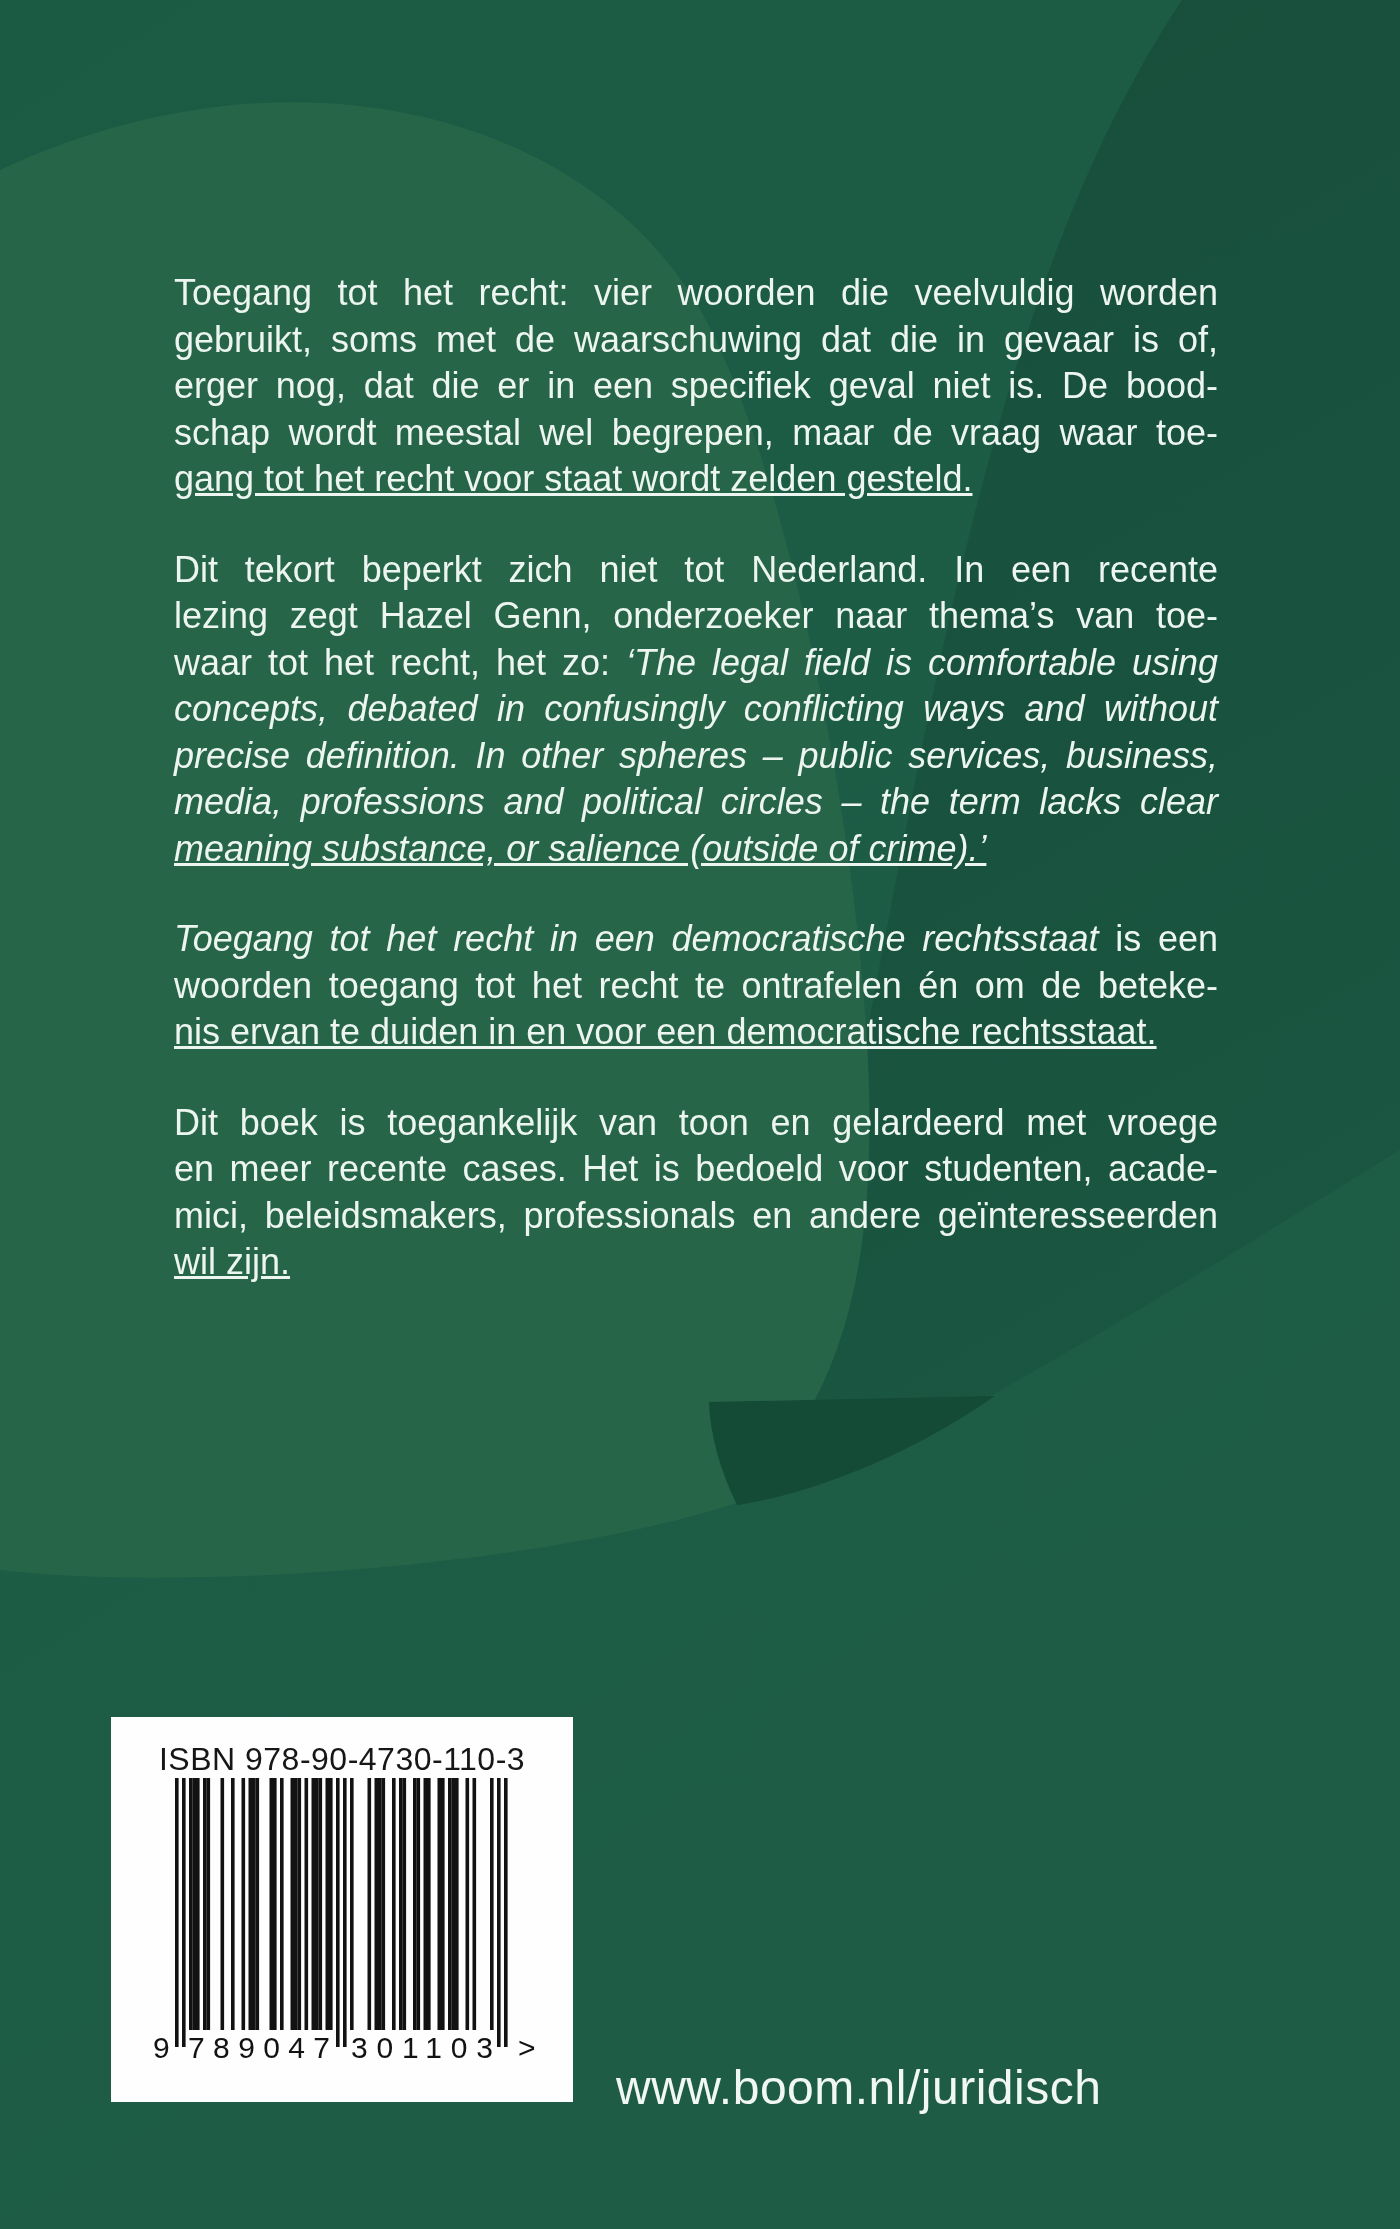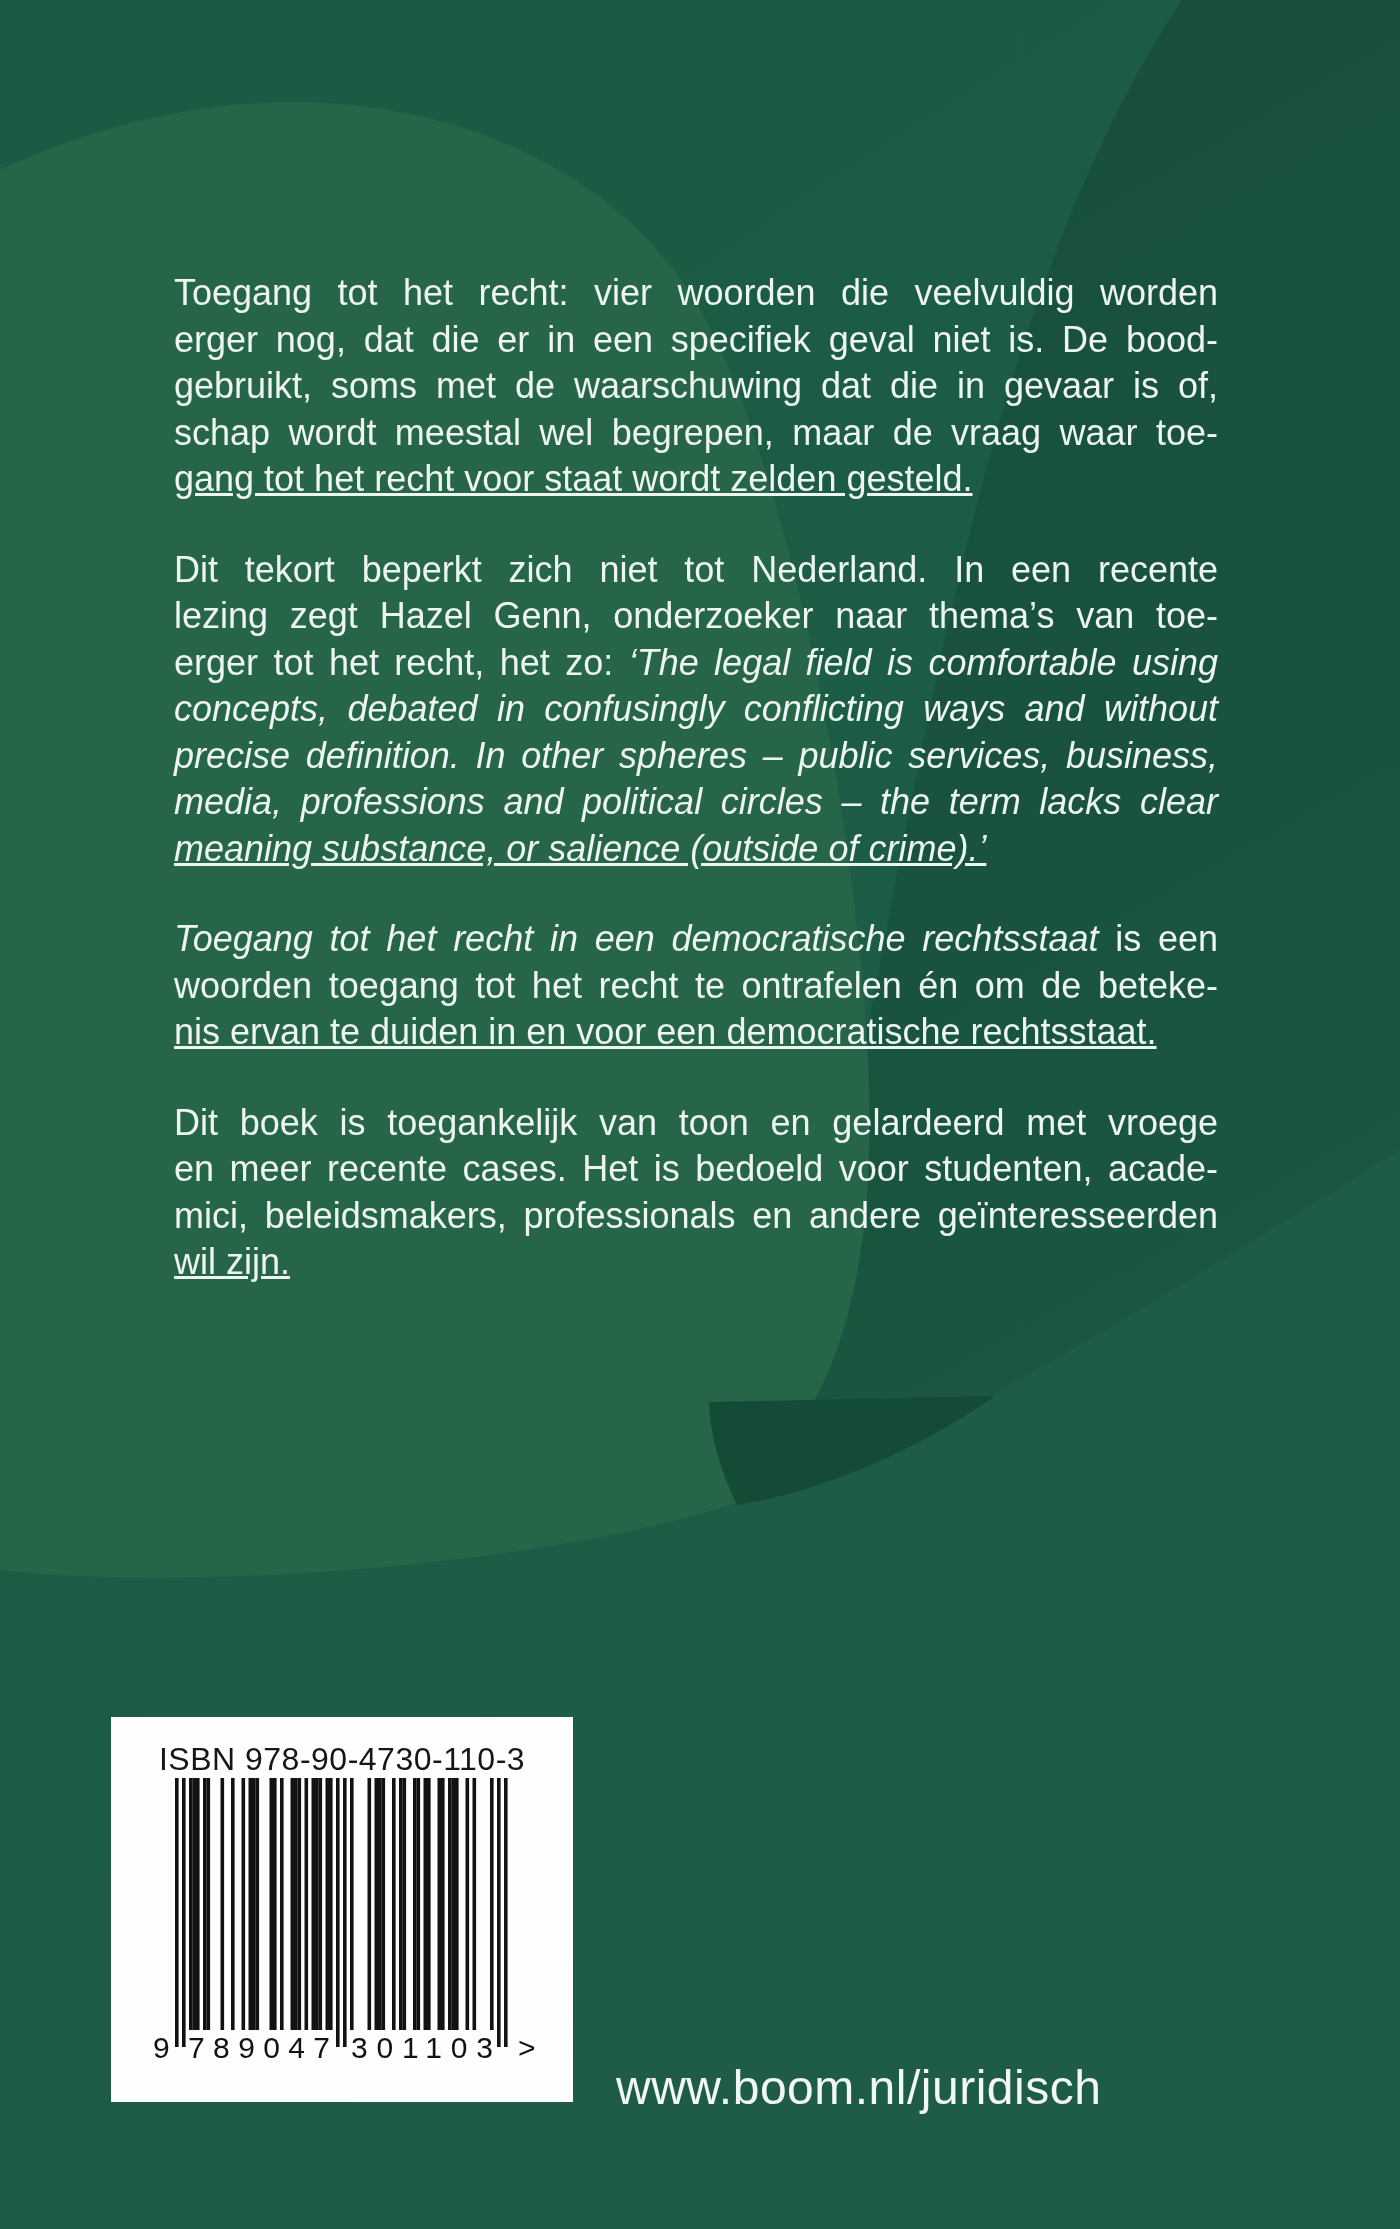--- a/index.html
+++ b/index.html
@@ -53,29 +53,29 @@
     </defs>
     <rect x="0" y="0" width="1400" height="2229" fill="url(#gbase)"></rect>
     <path d="M1182,0 L1400,0 L1400,1150 C1060,1360 880,1470 740,1505 C898,1160 902,420 1182,0 Z" fill="url(#gdark)"></path>
     <path d="M0,170 C300,30 600,120 706,320 C790,480 856,820 868,1060 C877,1260 846,1400 737,1503 C520,1572 170,1590 0,1570 Z" fill="#276549"></path>
     <path d="M709,1402 L995,1396 C900,1462 800,1496 737,1505 C720,1470 710,1435 709,1402 Z" fill="#134B37"></path>
   </svg>
 
   <div class="body-text">
       <div class="para">
         <div class="line"><span>Toegang tot het recht: vier woorden die veelvuldig worden</span></div>
+        <div class="line"><span>gebruikt, soms met de waarschuwing dat die in gevaar is of,</span></div>
         <div class="line"><span>erger nog, dat die er in een specifiek geval niet is. De bood-</span></div>
-        <div class="line"><span>gebruikt, soms met de waarschuwing dat die in gevaar is of,</span></div>
         <div class="line"><span>schap wordt meestal wel begrepen, maar de vraag waar toe-</span></div>
         <div class="line last"><span>gang tot het recht voor staat wordt zelden gesteld.</span></div>
       </div>
       <div class="para">
         <div class="line"><span>Dit tekort beperkt zich niet tot Nederland. In een recente</span></div>
         <div class="line"><span>lezing zegt Hazel Genn, onderzoeker naar thema’s van toe-</span></div>
-        <div class="line"><span>erger tot het recht, het zo: </span><span class="it">‘The legal field is comfortable using</span></div>
+        <div class="line"><span>waar tot het recht, het zo: </span><span class="it">‘The legal field is comfortable using</span></div>
         <div class="line"><span class="it">concepts, debated in confusingly conflicting ways and without</span></div>
         <div class="line"><span class="it">precise definition. In other spheres – public services, business,</span></div>
         <div class="line"><span class="it">media, professions and political circles – the term lacks clear</span></div>
         <div class="line last"><span class="it">meaning substance, or salience (outside of crime).’</span></div>
       </div>
       <div class="para">
         <div class="line"><span class="it">Toegang tot het recht in een democratische rechtsstaat</span><span> is een</span></div>
         <div class="line"><span>woorden toegang tot het recht te ontrafelen én om de beteke-</span></div>
         <div class="line last"><span>nis ervan te duiden in en voor een democratische rechtsstaat.</span></div>
       </div>

